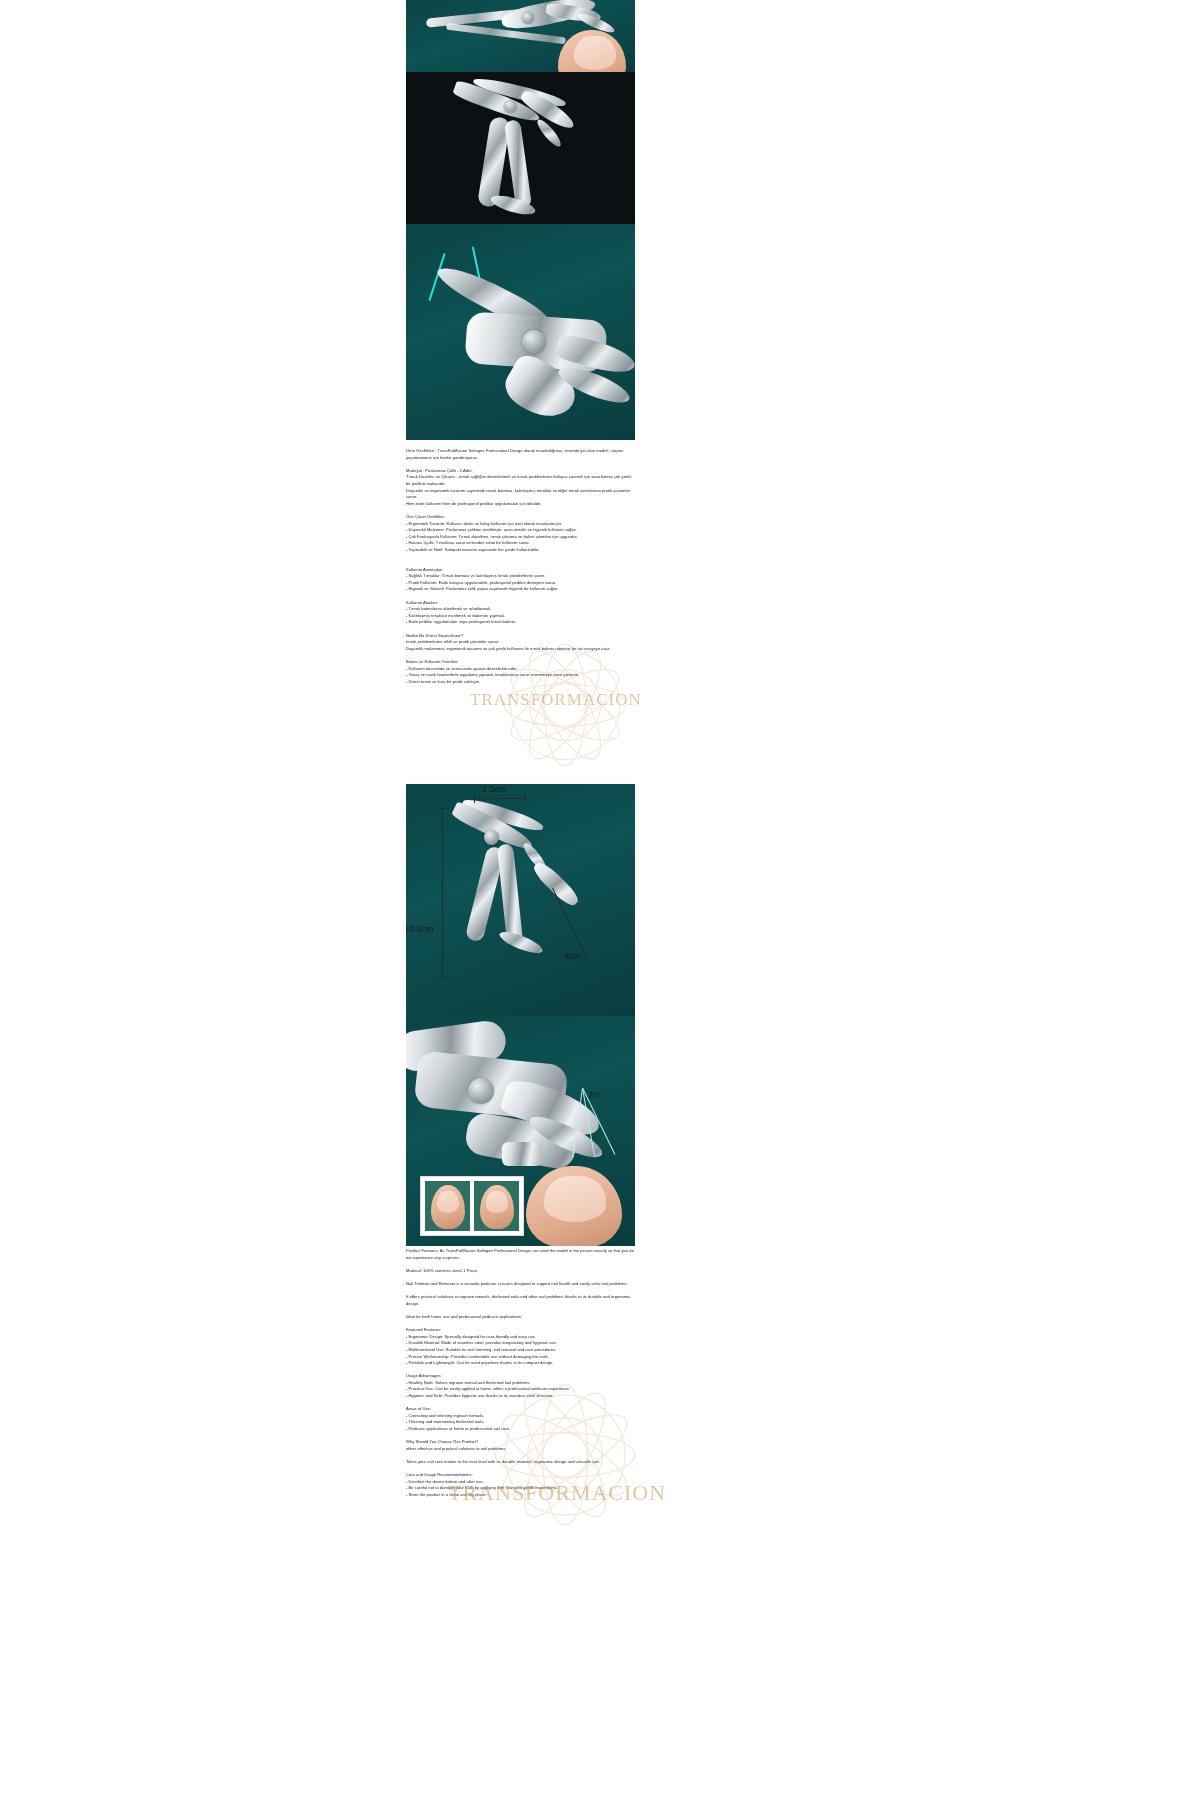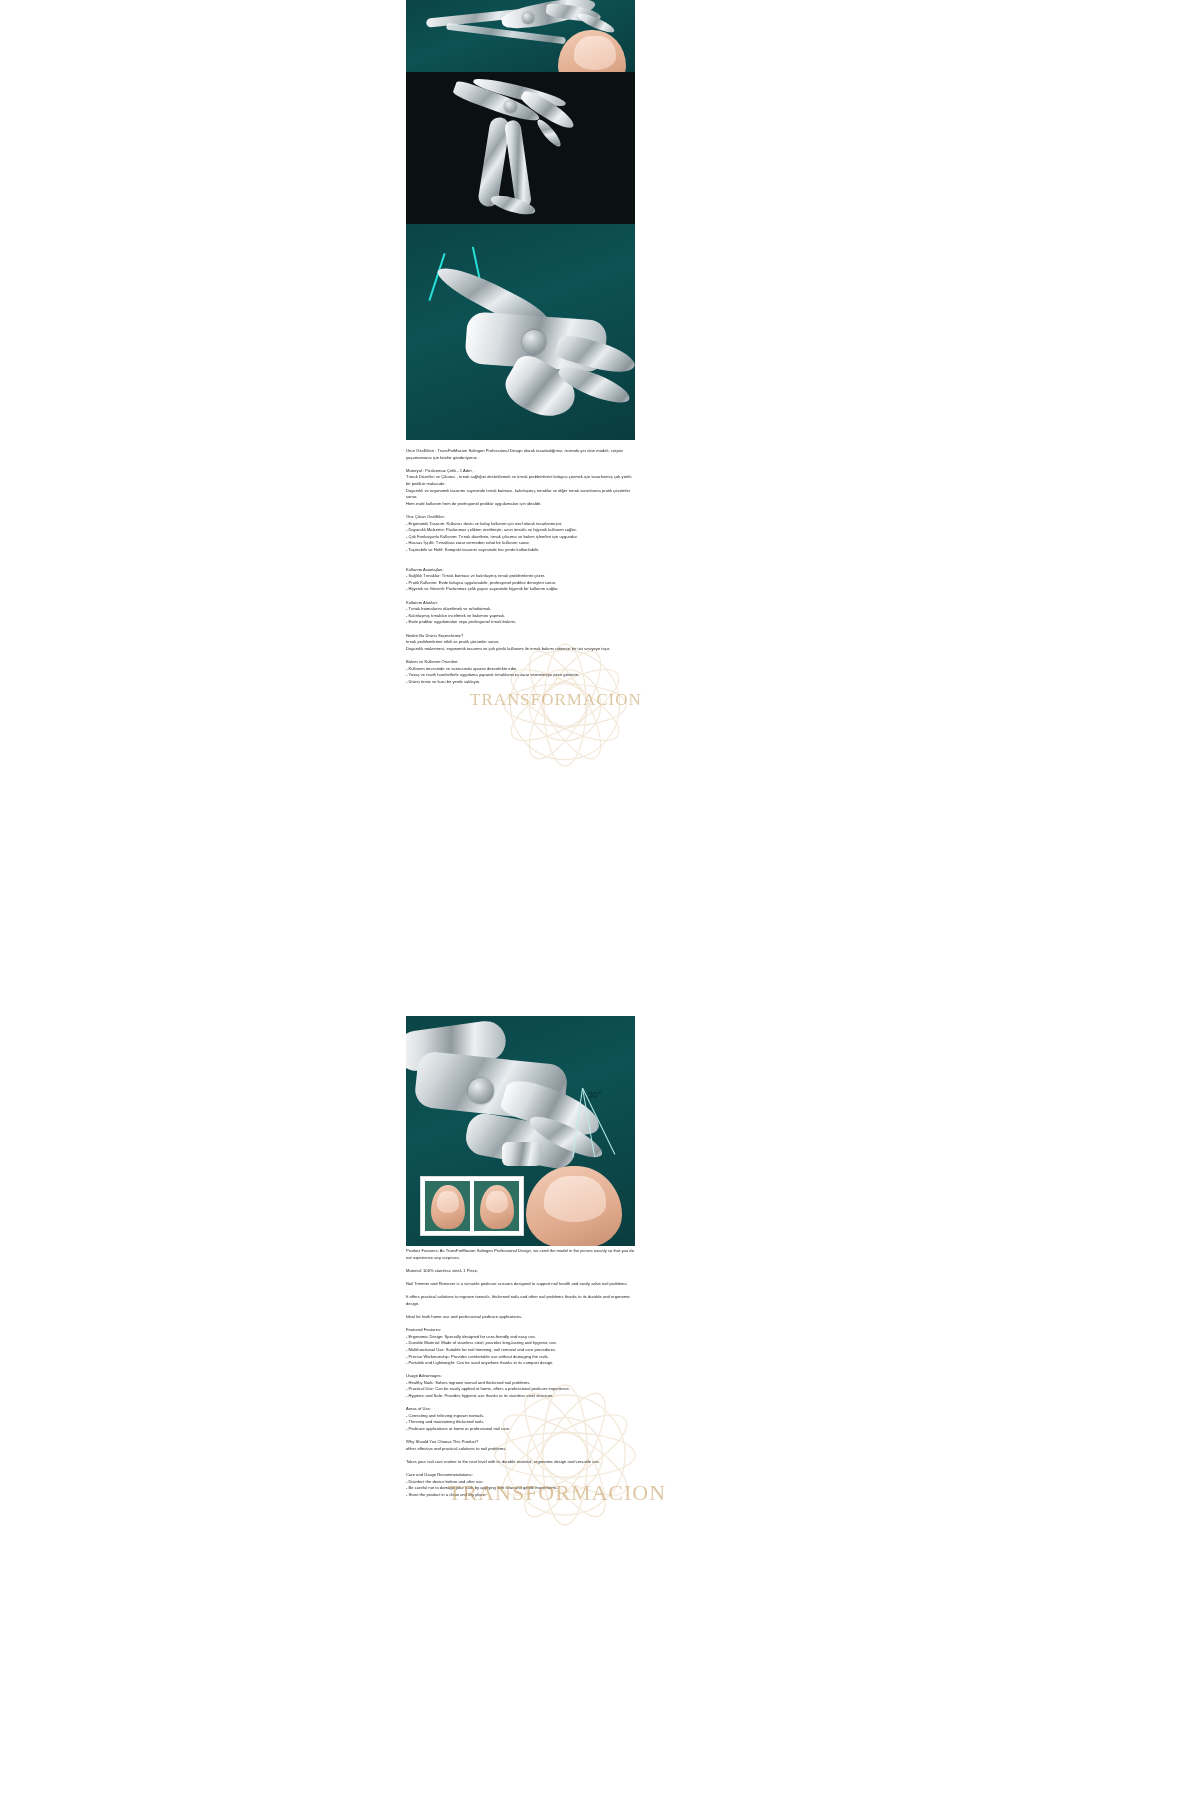--- a/index.html
+++ b/index.html
@@ -130,20 +130,46 @@
           <ellipse cx="100" cy="100" rx="58" ry="20" transform="rotate(60 100 100)"></ellipse>
           <ellipse cx="100" cy="100" rx="58" ry="20" transform="rotate(90 100 100)"></ellipse>
           <ellipse cx="100" cy="100" rx="58" ry="20" transform="rotate(120 100 100)"></ellipse>
           <ellipse cx="100" cy="100" rx="58" ry="20" transform="rotate(150 100 100)"></ellipse>
         </g>
       </g>
     </svg>
   </div>
   <div class="wmtext" style="left:470px;top:690px;font-size:17px;">TRANSFORMACION</div>
 
+  <div class="col" style="top:784px;">
+    <div class="imgblock teal img4">
+
+      <div class="tool shine" style="left:55px;top:24px;width:84px;height:14px;border-radius:45%;transform:rotate(18deg);"></div>
+      <div class="tool metal" style="left:44px;top:34px;width:86px;height:18px;border-radius:25% 70% 60% 30%;transform:rotate(26deg);"></div>
+      <div class="pivot" style="left:78px;top:46px;width:15px;height:15px;"></div>
+      <div class="tool metal" style="left:70px;top:62px;width:18px;height:96px;border-radius:10px;transform:rotate(14deg);"></div>
+      <div class="tool shine" style="left:96px;top:60px;width:16px;height:100px;border-radius:10px;transform:rotate(-6deg);"></div>
+      <div class="tool metal" style="left:92px;top:152px;width:46px;height:13px;border-radius:50%;transform:rotate(22deg);"></div>
+      <div class="tool metal" style="left:112px;top:68px;width:34px;height:10px;border-radius:50%;transform:rotate(52deg);"></div>
+      <div class="tool shine" style="left:122px;top:92px;width:56px;height:16px;border-radius:40%;transform:rotate(44deg);"></div>
+
+      <div class="dimline" style="left:68px;top:14px;width:52px;height:1px;"></div>
+      <div class="dimline" style="left:68px;top:10px;width:1px;height:9px;"></div>
+      <div class="dimline" style="left:119px;top:10px;width:1px;height:9px;"></div>
+      <div class="dim" style="left:76px;top:0px;">1.5cm</div>
+
+      <div class="dimline" style="left:36px;top:24px;width:1px;height:170px;"></div>
+      <div class="dimline" style="left:31px;top:24px;width:11px;height:1px;"></div>
+      <div class="dimline" style="left:31px;top:193px;width:11px;height:1px;"></div>
+      <div class="dim" style="left:-2px;top:140px;">10.5cm</div>
+
+      <div class="dimline" style="left:146px;top:104px;width:1px;height:84px;transform:rotate(-26deg);transform-origin:top center;"></div>
+      <div class="dim" style="left:158px;top:167px;">4cm</div>
+    </div>
+  </div>
 
   <div class="col" style="top:1016px;">
     <div class="imgblock teal img5">
       <div class="tool shine" style="left:-10px;top:10px;width:110px;height:40px;border-radius:20px;transform:rotate(-8deg);"></div>
       <div class="tool metal" style="left:10px;top:42px;width:150px;height:56px;border-radius:18px;transform:rotate(6deg);"></div>
       <div class="pivot" style="left:62px;top:62px;width:26px;height:26px;"></div>
       <div class="tool shine" style="left:96px;top:74px;width:100px;height:38px;border-radius:30% 60% 40% 20%;transform:rotate(18deg);"></div>
       <div class="tool metal" style="left:60px;top:104px;width:110px;height:42px;border-radius:18px;transform:rotate(10deg);"></div>
       <div class="tool metal" style="left:120px;top:110px;width:80px;height:22px;border-radius:50%;transform:rotate(26deg);"></div>
       <div class="tool shine" style="left:96px;top:126px;width:40px;height:24px;border-radius:6px;"></div>

